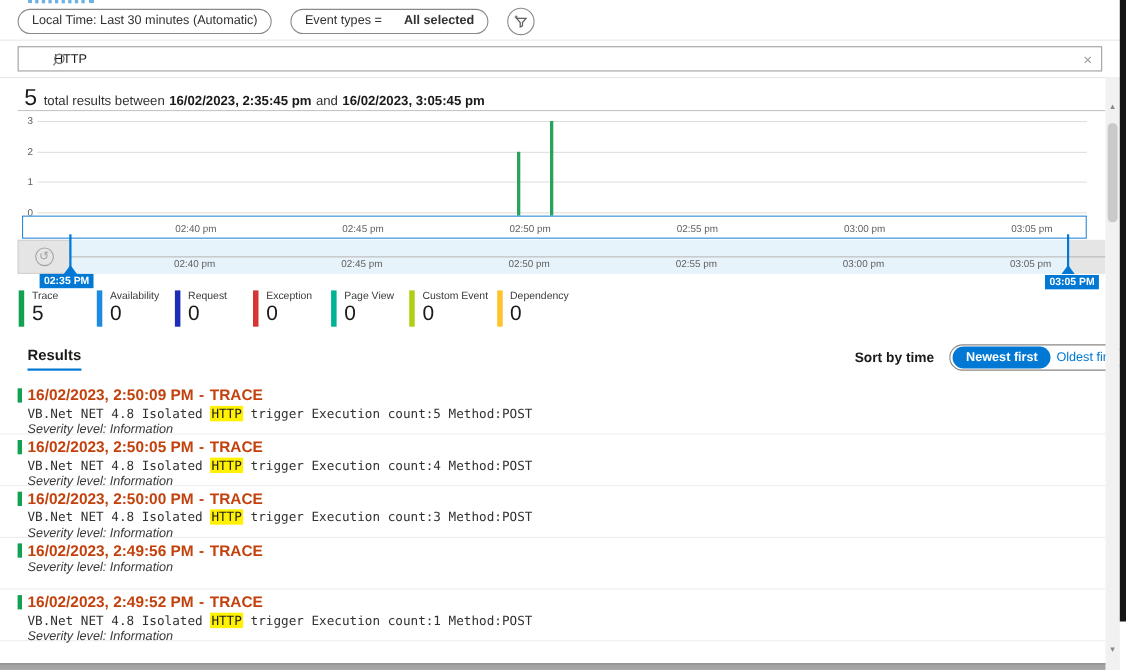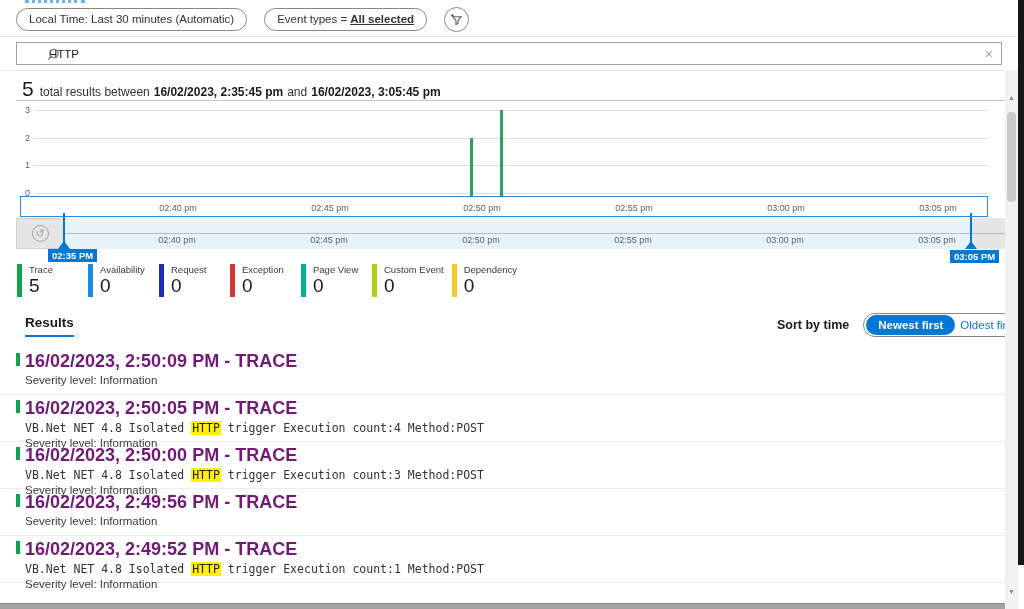--- a/index.html
+++ b/index.html
@@ -6,21 +6,21 @@
   html,body { width:1024px; height:609px; overflow:hidden; }
   body { font-family:"Liberation Sans", sans-serif; background:#fff; color:#201f1e; position:relative; }
   .abs { position:absolute; }
 
   
   .top-dotted { left:25px; top:0; width:60px; height:3px; border-top:3px dotted #6cb2e2; }
 
   
   .pills-row { left:16px; top:6px; height:26px; display:flex; align-items:center; gap:17px; }
   .pill { display:inline-flex; align-items:center; height:23px; padding:0 12px; border:1px solid #8a8886; border-radius:12px; font-size:11.5px; color:#323130; background:#fff; white-space:nowrap; }
-  .pill b { font-weight:bold; margin-left:3px;text-decoration:underline; }
+  .pill b { font-weight:bold; margin-left:20px; }
   .filter-btn { width:25px; height:25px; border:1px solid #8a8886; border-radius:50%; background:#fff; display:inline-flex; align-items:center; justify-content:center; }
   .sep-line { left:0; width:1018px; border-bottom:1px solid #e8e8e8; }
 
   
   .search-box { left:16px; top:42px; width:986px; height:23px; border:1px solid #a19f9d; background:#fff; display:flex; align-items:center; padding:0 8px 0 32px; }
   .search-glyph { position:absolute; left:30px; top:3px; color:#7a7a7a; }
   .search-input { border:none; outline:none; flex:1; font-size:11.5px; color:#1b1a19; font-family:"Liberation Sans",sans-serif; background:transparent; }
   .search-clear { color:#a0a0a0; font-size:14px; margin-left:6px; cursor:pointer; line-height:1; }
 
   
@@ -64,25 +64,25 @@
   .tab { color:#323130; padding-bottom:7px; }
   .sort-area { top:313px; left:777px; display:flex; align-items:center; gap:14px; }
   .sort-label { font-size:12.5px; font-weight:bold; color:#1b1a19;text-align:right; }
   .sort-pill { width:158px; height:24px; border:1px solid #8a8886; border-radius:12px; background:#fff; display:flex; align-items:center; }
   .sort-opt-active { height:20px; margin-left:2px; padding:0 12px; background:#0078d4; border-radius:10px; color:#fff; font-size:11.5px; font-weight:bold; display:flex; align-items:center; }
   .sort-opt { flex:1; text-align:center; color:#0078d4; font-size:11.5px; }
 
   
   .results { left:0; top:348px; width:1005px; }
   .result-item { position:relative; height:47px; padding:3px 0 0 25px; border-bottom:1px solid #ededed; }
-  .r-head { display:flex; align-items:center; font-size:18px; font-weight:bold; color:#701a75; white-space:nowrap; }
+  .r-head { display:flex; align-items:center; font-size:14px; font-weight:bold; color:#c2410c; white-space:nowrap; }
   .r-ind { width:4px; height:13px; margin:0 4px 0 0; position:absolute; left:16px; top:5px; }
   .r-msg { font-family:"DejaVu Sans Mono","Liberation Mono",monospace; font-size:11.5px; color:#323130; margin-top:2px; white-space:nowrap; }
   .r-msg mark { background:#fff100; color:#1b1a19; padding:0 1px; }
-  .r-sev { font-size:11.5px; color:#3b3a39; margin-top:2px; }
+  .r-sev { font-size:11.5px; color:#3b3a39; margin-top:2px;font-style:italic; }
 
   
   .v-track { left:1005px; top:70px; width:13px; height:539px; background:#f1f1f1; }
   .v-arrow { position:absolute; left:0; width:13px; text-align:center; font-size:7px; color:#8a8a8a; }
   .v-thumb { position:absolute; left:2px; top:42px; width:9px; height:90px; background:#c9c9c9; border-radius:4px; }
   .right-strip { left:1018px; top:0; width:6px; height:565px; background:#161616; }
   .h-bar { left:0; top:603px; width:1005px; height:6px; background:#a3a3a3; border-top:1px solid #858585; }
 </style>
 </head>
 <body>
@@ -161,21 +161,21 @@
       <span class="xlabel" style="position: absolute; left: 329px;">02:45 pm</span>
       <span class="xlabel" style="position: absolute; left: 481px;">02:50 pm</span>
       <span class="xlabel" style="position: absolute; left: 633px;">02:55 pm</span>
       <span class="xlabel" style="position: absolute; left: 785px;">03:00 pm</span>
       <span class="xlabel" style="position: absolute; left: 937px;">03:05 pm</span>
     </div>
   <div class="handle-line" style="left:63px"></div>
   <div class="handle-tri" style="left:58px"></div>
   <div class="handle-line" style="left:970px"></div>
   <div class="handle-tri" style="left:965px"></div>
-  <div class="time-badge" style="left:48px; top:31px;">02:35 PM</div>
+  <div class="time-badge" style="left:36px; top:31px;">02:35 PM</div>
   <div class="time-badge" style="left:950px; top:32px;">03:05 PM</div>
 </div>
 
 <div class="abs counters">
 
     <div class="counter" style="border-left-color: rgb(18, 161, 80);">
       <div class="clabel">Trace</div>
       <div class="cvalue">5</div>
     </div>
 
@@ -223,20 +223,23 @@
 
 <div class="abs results">
 
     <div class="result-item">
       <span class="r-ind" style="background:#12a150"></span>
       <div class="r-head">
         <span>16/02/2023, 2:50:09 PM</span>
         <span style="margin:0 5px">-</span>
         <span>TRACE</span>
       </div>
+      <div class="r-msg">
+        <span>VB.Net NET 4.8 Isolated </span><mark>HTTP</mark><span> trigger Execution count:5 Method:POST</span>
+      </div>
       <div class="r-sev">Severity level: Information</div>
     </div>
 
     <div class="result-item">
       <span class="r-ind" style="background:#12a150"></span>
       <div class="r-head">
         <span>16/02/2023, 2:50:05 PM</span>
         <span style="margin:0 5px">-</span>
         <span>TRACE</span>
       </div>

